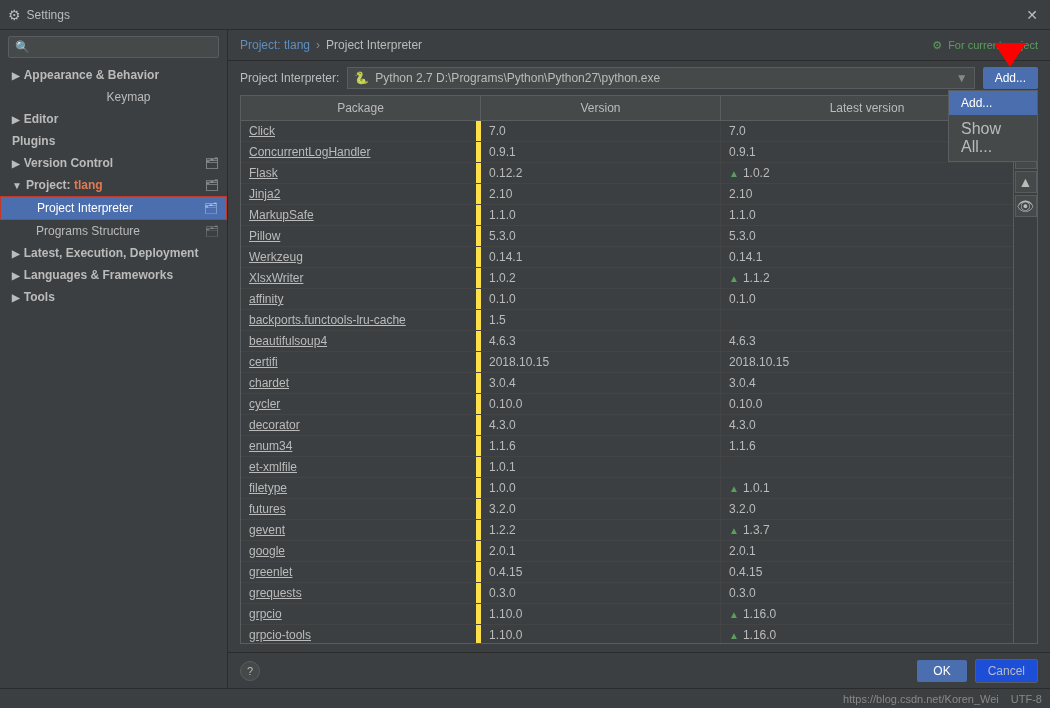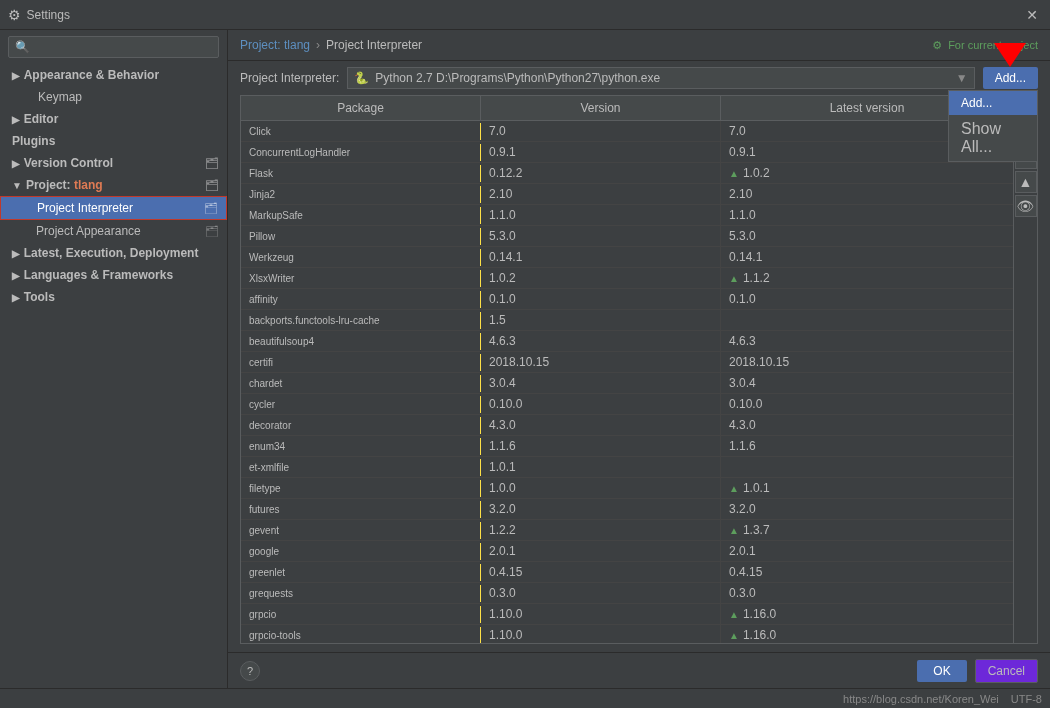--- a/index.html
+++ b/index.html
@@ -57,21 +57,21 @@
       cursor: pointer;
       display: flex;
       align-items: center;
       color: #bbb;
       font-size: 12px;
       white-space: nowrap;
     }
     .sidebar-item.selected { background: #4b6eaf; color: white; }
 
     .sidebar-item.level1 { padding-left: 12px; font-weight: bold; }
-    .sidebar-item.level2 { padding-left: 38px; }
+    .sidebar-item.level2 { padding-left: 38px; justify-content: center; }
     .sidebar-item.level3 { padding-left: 36px; }
     .sidebar-item.level3.selected { background: #4b6eaf; color: white; border: 1px solid #e05252; }
 
     .sidebar-expand { margin-right: 4px; font-size: 10px; }
 
     
     .content {
       flex: 1;
       display: flex;
       flex-direction: column;
@@ -119,21 +119,21 @@
       flex: 1;
       overflow-y: auto;
     }
 
     .package-row {
       display: flex;
       align-items: center;
       border-bottom: 1px solid #444;
     }
 
-    .pkg-name { width: 240px; padding: 3px 8px; color: #bbb; font-size: 10px; border-right: 1px solid #fde047; }
+    .pkg-name { width: 240px; padding: 3px 8px; color: #bbb; font-size: 12px; border-right: 5px solid #fde047; text-decoration: underline; }
     .pkg-version { width: 240px; padding: 3px 8px; color: #bbb; font-size: 12px; border-right: 1px solid #444; }
     .pkg-latest { flex: 1; padding: 3px 8px; color: #bbb; font-size: 12px; display: flex; align-items: center; gap: 4px; }
     .upgrade-arrow { color: #5d9e5d; font-size: 10px; }
 
     
     .side-buttons {
       width: 24px;
       display: flex;
       flex-direction: column;
       align-items: center;
@@ -171,21 +171,21 @@
     .btn-ok {
       background: #4b6eaf;
       color: white;
       border: none;
       padding: 4px 16px;
       font-size: 12px;
       cursor: pointer;
       border-radius: 2px;
     }
     .btn-cancel {
-      background: #6d28d9;
+      background: #1d4ed8;
       color: #bbb;
       border: 1px solid #5a5d5f;
       padding: 4px 12px;
       font-size: 12px;
       cursor: pointer;
       border-radius: 2px;
     }
 
     .status-bar {
       height: 20px;
@@ -252,21 +252,21 @@
       <div class="sidebar-item level1">
         <span class="sidebar-expand">▼</span>
         <span>Project: <span style="color:#e07b54">tlang</span></span>
         <span style="margin-left:auto; font-size:11px; opacity:0.6;">🗂</span>
       </div>
       <div class="sidebar-item level3 selected" style="border: 1px solid #c0392b;">
         <span>Project Interpreter</span>
         <span style="margin-left:auto; font-size:11px; opacity:0.6;">🗂</span>
       </div>
       <div class="sidebar-item level3">
-        <span>Project Appearance</span>
+        <span>Programs Structure</span>
         <span style="margin-left:auto; font-size:11px; opacity:0.6;">🗂</span>
       </div>
       <div class="sidebar-item level1">
         <span class="sidebar-expand">▶</span>
         <span>Latest, Execution, Deployment</span>
       </div>
       <div class="sidebar-item level1">
         <span class="sidebar-expand">▶</span>
         <span>Languages &amp; Frameworks</span>
       </div>

